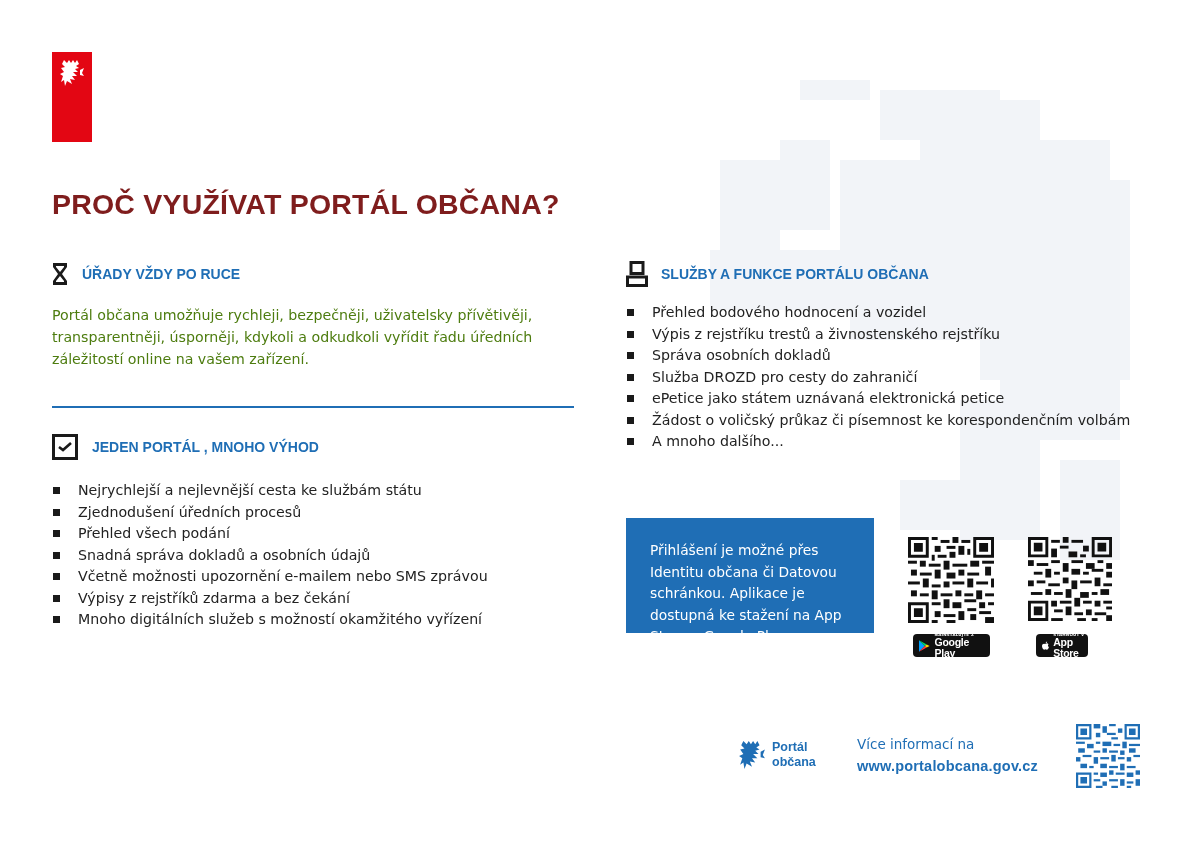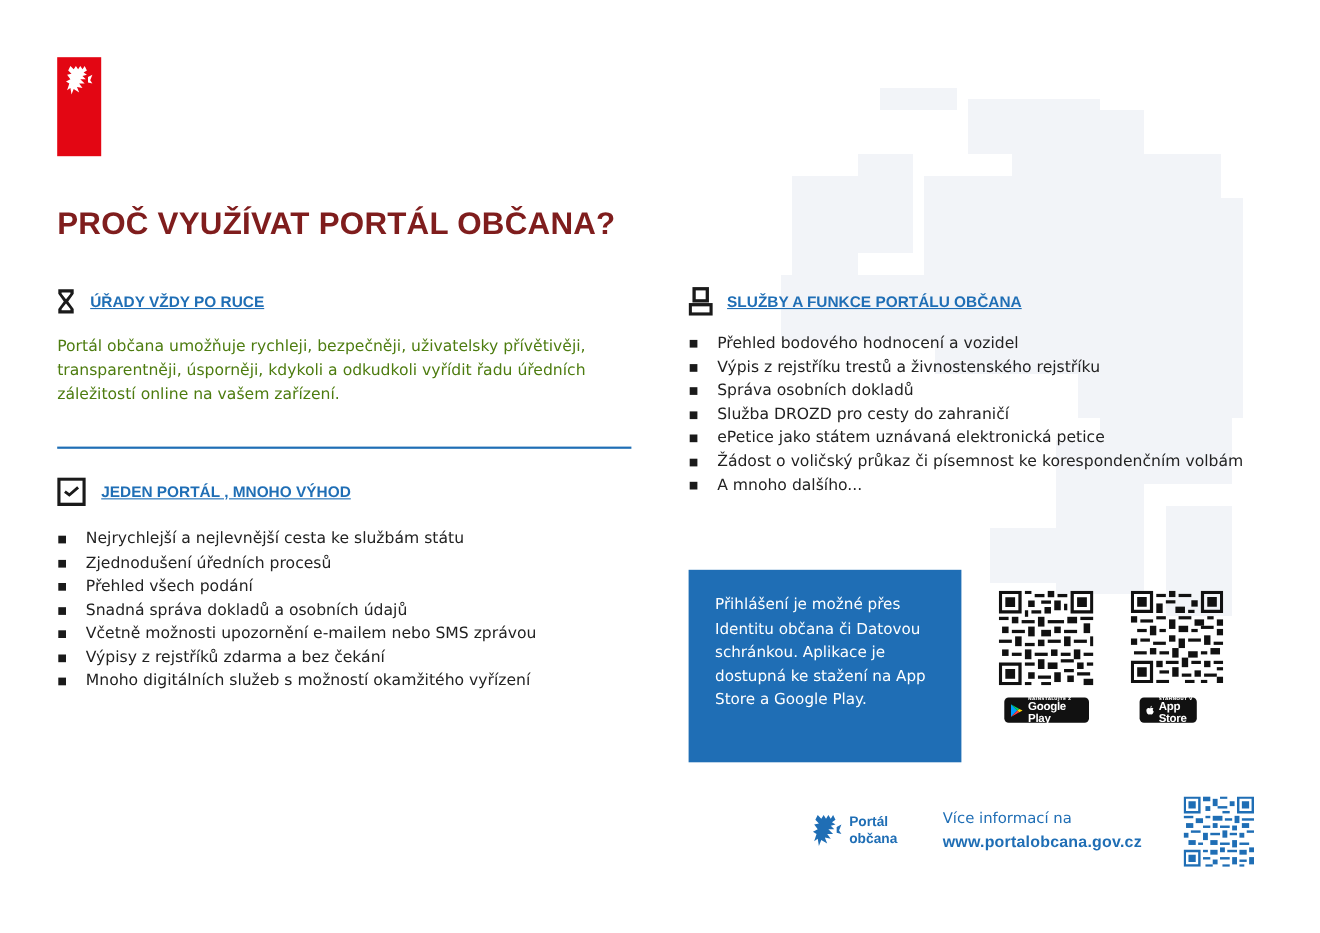--- a/index.html
+++ b/index.html
@@ -9,32 +9,32 @@
     .bg-pattern { position: absolute; left: 700px; top: 80px; width: 500px; height: 560px; z-index: 0; }
     .bg-pattern div { position: absolute; background: #f2f4f8; }
 
     .logo { position: absolute; left: 52px; top: 52px; display: flex; align-items: flex-start; z-index: 1; }
     .logo-red { width: 40px; height: 90px; background: #e30613; display: flex; justify-content: center; padding-top: 6px; }
     .logo-text { margin-left: 10px; margin-top: 4px; color: #1f5aa6; font-family: "Liberation Sans", sans-serif; font-weight: bold; font-size: 15.5px; line-height: 19px; }
 
     .title { position: absolute; left: 52px; top: 188px; font-family: "Liberation Sans", sans-serif; font-weight: bold; font-size: 28.5px; color: #7f1d1d; letter-spacing: 0.2px; z-index: 1; }
 
     .sec-head { position: absolute; display: flex; align-items: center; z-index: 1; }
-    .sec-head .label { font-family: "Liberation Sans", sans-serif; font-weight: bold; font-size: 14px; color: #1f6eb5; margin-left: 14px; text-decoration: underline; }
+    .sec-head .label { font-family: "Liberation Sans", sans-serif; font-weight: bold; font-size: 14px; color: #1f6eb5; margin-left: 14px; }
     .sec-head svg { display: block; }
 
     .para { position: absolute; left: 52px; top: 304px; width: 520px; font-size: 14.2px; line-height: 22px; color: #4d7c0f; z-index: 1; }
 
     .divider { position: absolute; left: 52px; top: 406px; width: 522px; height: 2px; background: #1f6eb5; z-index: 1; }
 
     ul.bullets { position: absolute; list-style: none; z-index: 1; }
     ul.bullets li { position: relative; padding-left: 26px; font-size: 14.2px; line-height: 21.5px; color: #222; white-space: nowrap; }
     ul.bullets li::before { content: ""; position: absolute; left: 1px; top: 7px; width: 7px; height: 7px; background: #1a1a1a; }
 
-    .info-box { position: absolute; left: 626px; top: 518px; width: 248px; height: 175px; background: #1f6eb5; color: #fff; padding: 22px 24px; font-size: 13.8px; line-height: 21.5px; z-index: 1; }
+    .info-box { position: absolute; left: 626px; top: 518px; width: 248px; height: 115px; background: #1f6eb5; color: #fff; padding: 22px 24px; font-size: 13.8px; line-height: 21.5px; z-index: 1; }
 
     .qr { position: absolute; z-index: 1; }
     .store-badge { position: absolute; background: #111; border-radius: 4px; color: #fff; display: flex; align-items: center; z-index: 1; }
     .store-badge .small { font-size: 4px; font-weight: bold; letter-spacing: 0.2px; text-transform: uppercase; line-height: 5px; }
     .store-badge .big { font-family: "Liberation Sans", sans-serif; font-weight: bold; font-size: 10.5px; line-height: 11px; letter-spacing: -0.3px; }
 
     .footer-logo { position: absolute; left: 738px; top: 738px; display: flex; align-items: center; z-index: 1; }
     .footer-logo .name { margin-left: 6px; font-family: "Liberation Sans", sans-serif; font-weight: bold; font-size: 12.5px; line-height: 15px; color: #1f6eb5; }
     .footer-info { position: absolute; left: 857px; top: 734px; z-index: 1; color: #1f6eb5; }
     .footer-info .l1 { font-size: 13.5px; line-height: 20px; }

